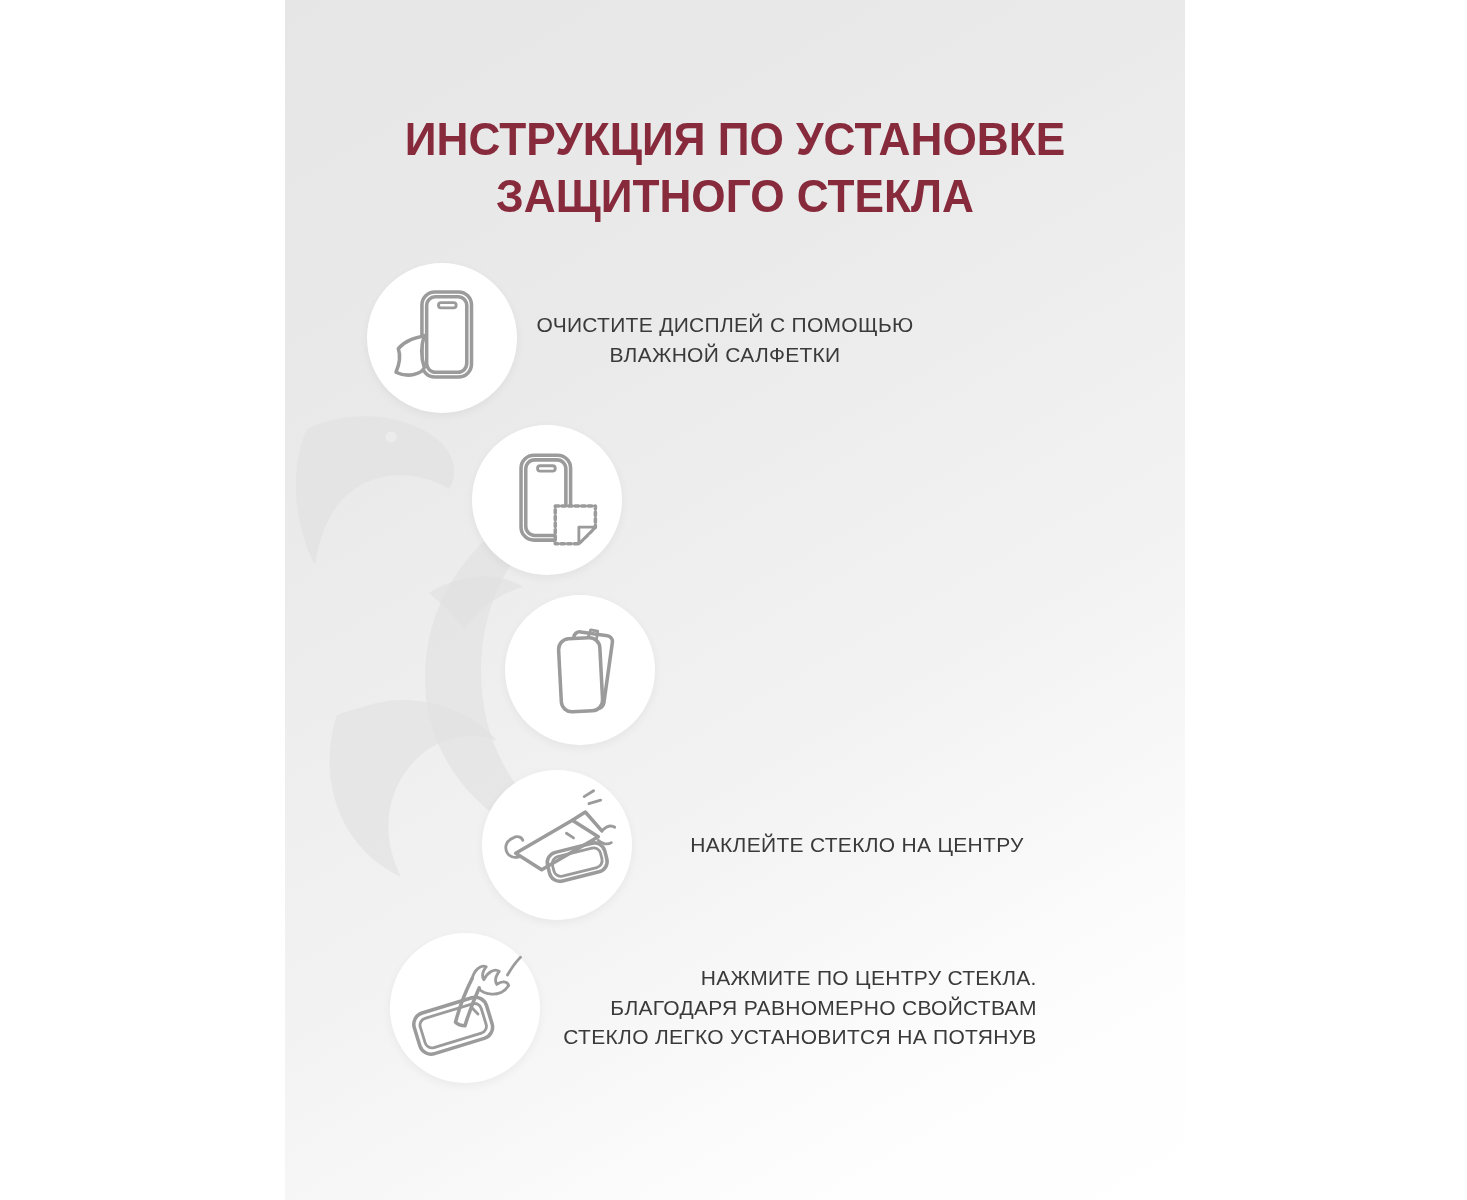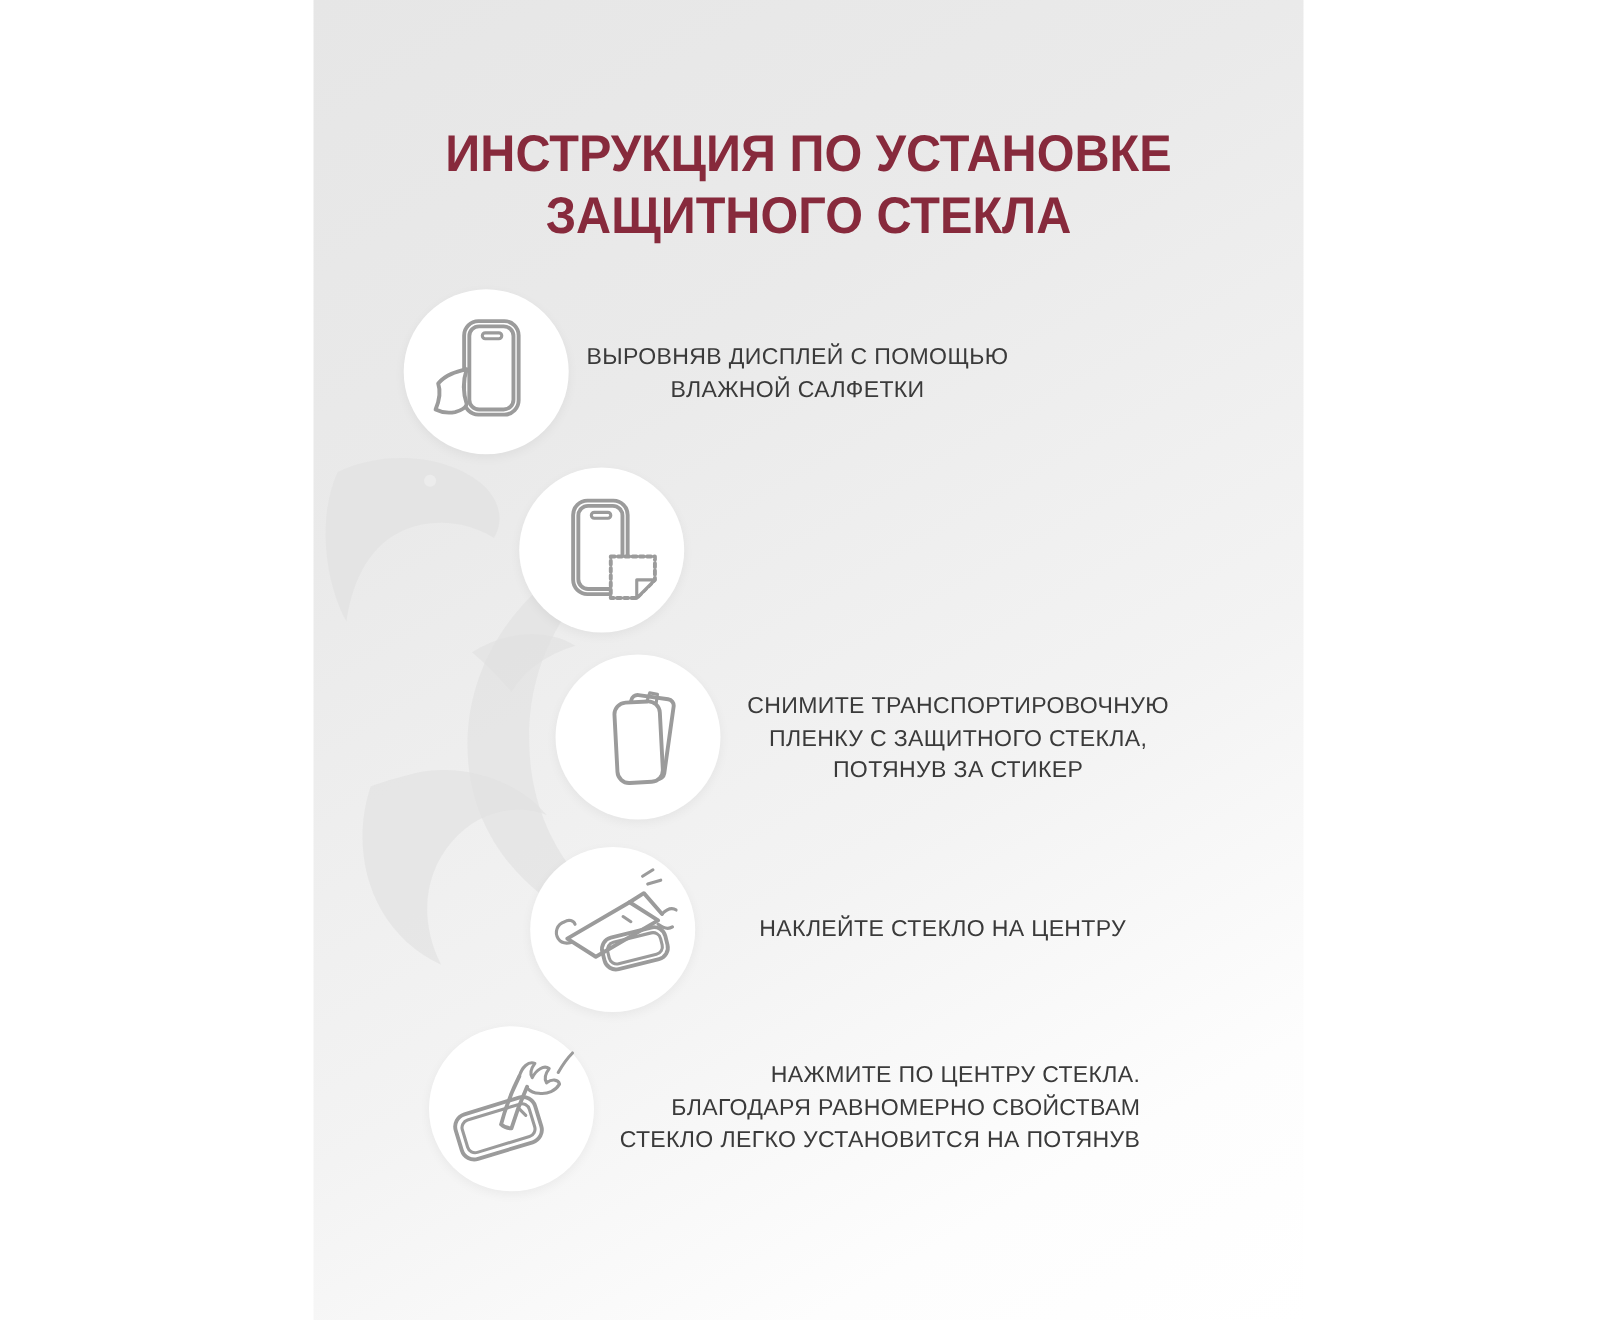--- a/index.html
+++ b/index.html
@@ -60,21 +60,21 @@
     <div class="circle" style="left:82px;top:263px;">
       <svg class="ico" viewBox="0 0 100 100">
         <rect x="33" y="11" width="42" height="72" rx="11"></rect>
         <rect x="37" y="15" width="34" height="64" rx="7.5"></rect>
         <rect class="thin" x="47" y="20" width="15" height="4.5" rx="2.25"></rect>
         <path class="paper" d="M13,59 C19,52 27,50 35,48 C32,57 32,66 35,75 C34,78 30,80 26,81 C21,82 15,81 11,79 C14,72 15,65 13,59 Z"></path>
       </svg>
     </div>
 
     <div class="step-text" style="left:440px;top:339px;">
-      <div>ВЫРОВНЯВ ДИСПЛЕЙ С ПОМОЩЬЮ</div>
+      <div>ОЧИСТИТЕ ДИСПЛЕЙ С ПОМОЩЬЮ</div>
       <div>ВЛАЖНОЙ САЛФЕТКИ</div>
     </div>
 
     <div class="circle" style="left:187px;top:425px;">
       <svg class="ico" viewBox="0 0 100 100">
         <rect x="28" y="12" width="42" height="72" rx="11"></rect>
         <rect x="32" y="16" width="34" height="64" rx="7.5"></rect>
         <rect class="thin" x="42" y="21" width="15" height="4.5" rx="2.25"></rect>
         <path class="paper dash" d="M57,55 L91,55 L91,73 L77,87 L57,87 Z"></path>
         <path class="paper thin" d="M91,73 L77,87 L77,73 Z"></path>
@@ -83,25 +83,20 @@
 
 
     <div class="circle" style="left:220px;top:595px;">
       <svg class="ico" viewBox="0 0 100 100">
         <rect x="41" y="19" width="33" height="62" rx="5" transform="rotate(8 57.5 50)"></rect>
         <rect class="paper" x="33" y="23" width="35" height="62" rx="9" transform="rotate(-3 50.5 54)"></rect>
         <path class="thin" d="M57,22 L59,16 L65,17 L64,24"></path>
       </svg>
     </div>
 
-    <div class="step-text" style="left:586px;top:671px;">
-      <div>СНИМИТЕ ТРАНСПОРТИРОВОЧНУЮ</div>
-      <div>ПЛЕНКУ С ЗАЩИТНОГО СТЕКЛА,</div>
-      <div>ПОТЯНУВ ЗА СТИКЕР</div>
-    </div>
 
     <div class="circle" style="left:197px;top:770px;">
       <svg class="ico" viewBox="0 0 100 100">
         <path class="thin" d="M73,9 L81,4 M77,15 L87,12"></path>
         <rect x="42" y="52" width="50" height="25" rx="9" transform="rotate(-14 67 64)"></rect>
         <rect class="thin" x="46" y="56" width="42" height="17" rx="6" transform="rotate(-14 67 64)"></rect>
         <path d="M15,57 L63,29 L85,43 L37,71 Z"></path>
         <path d="M63,29 L74,22 L88,38"></path>
         <path class="thin" d="M58,40 L64,44"></path>
         <path class="thin" d="M8,57 C5,52 7,46 13,44 C16,42 20,43 21,46 M8,57 C10,60 14,61 18,60"></path>

